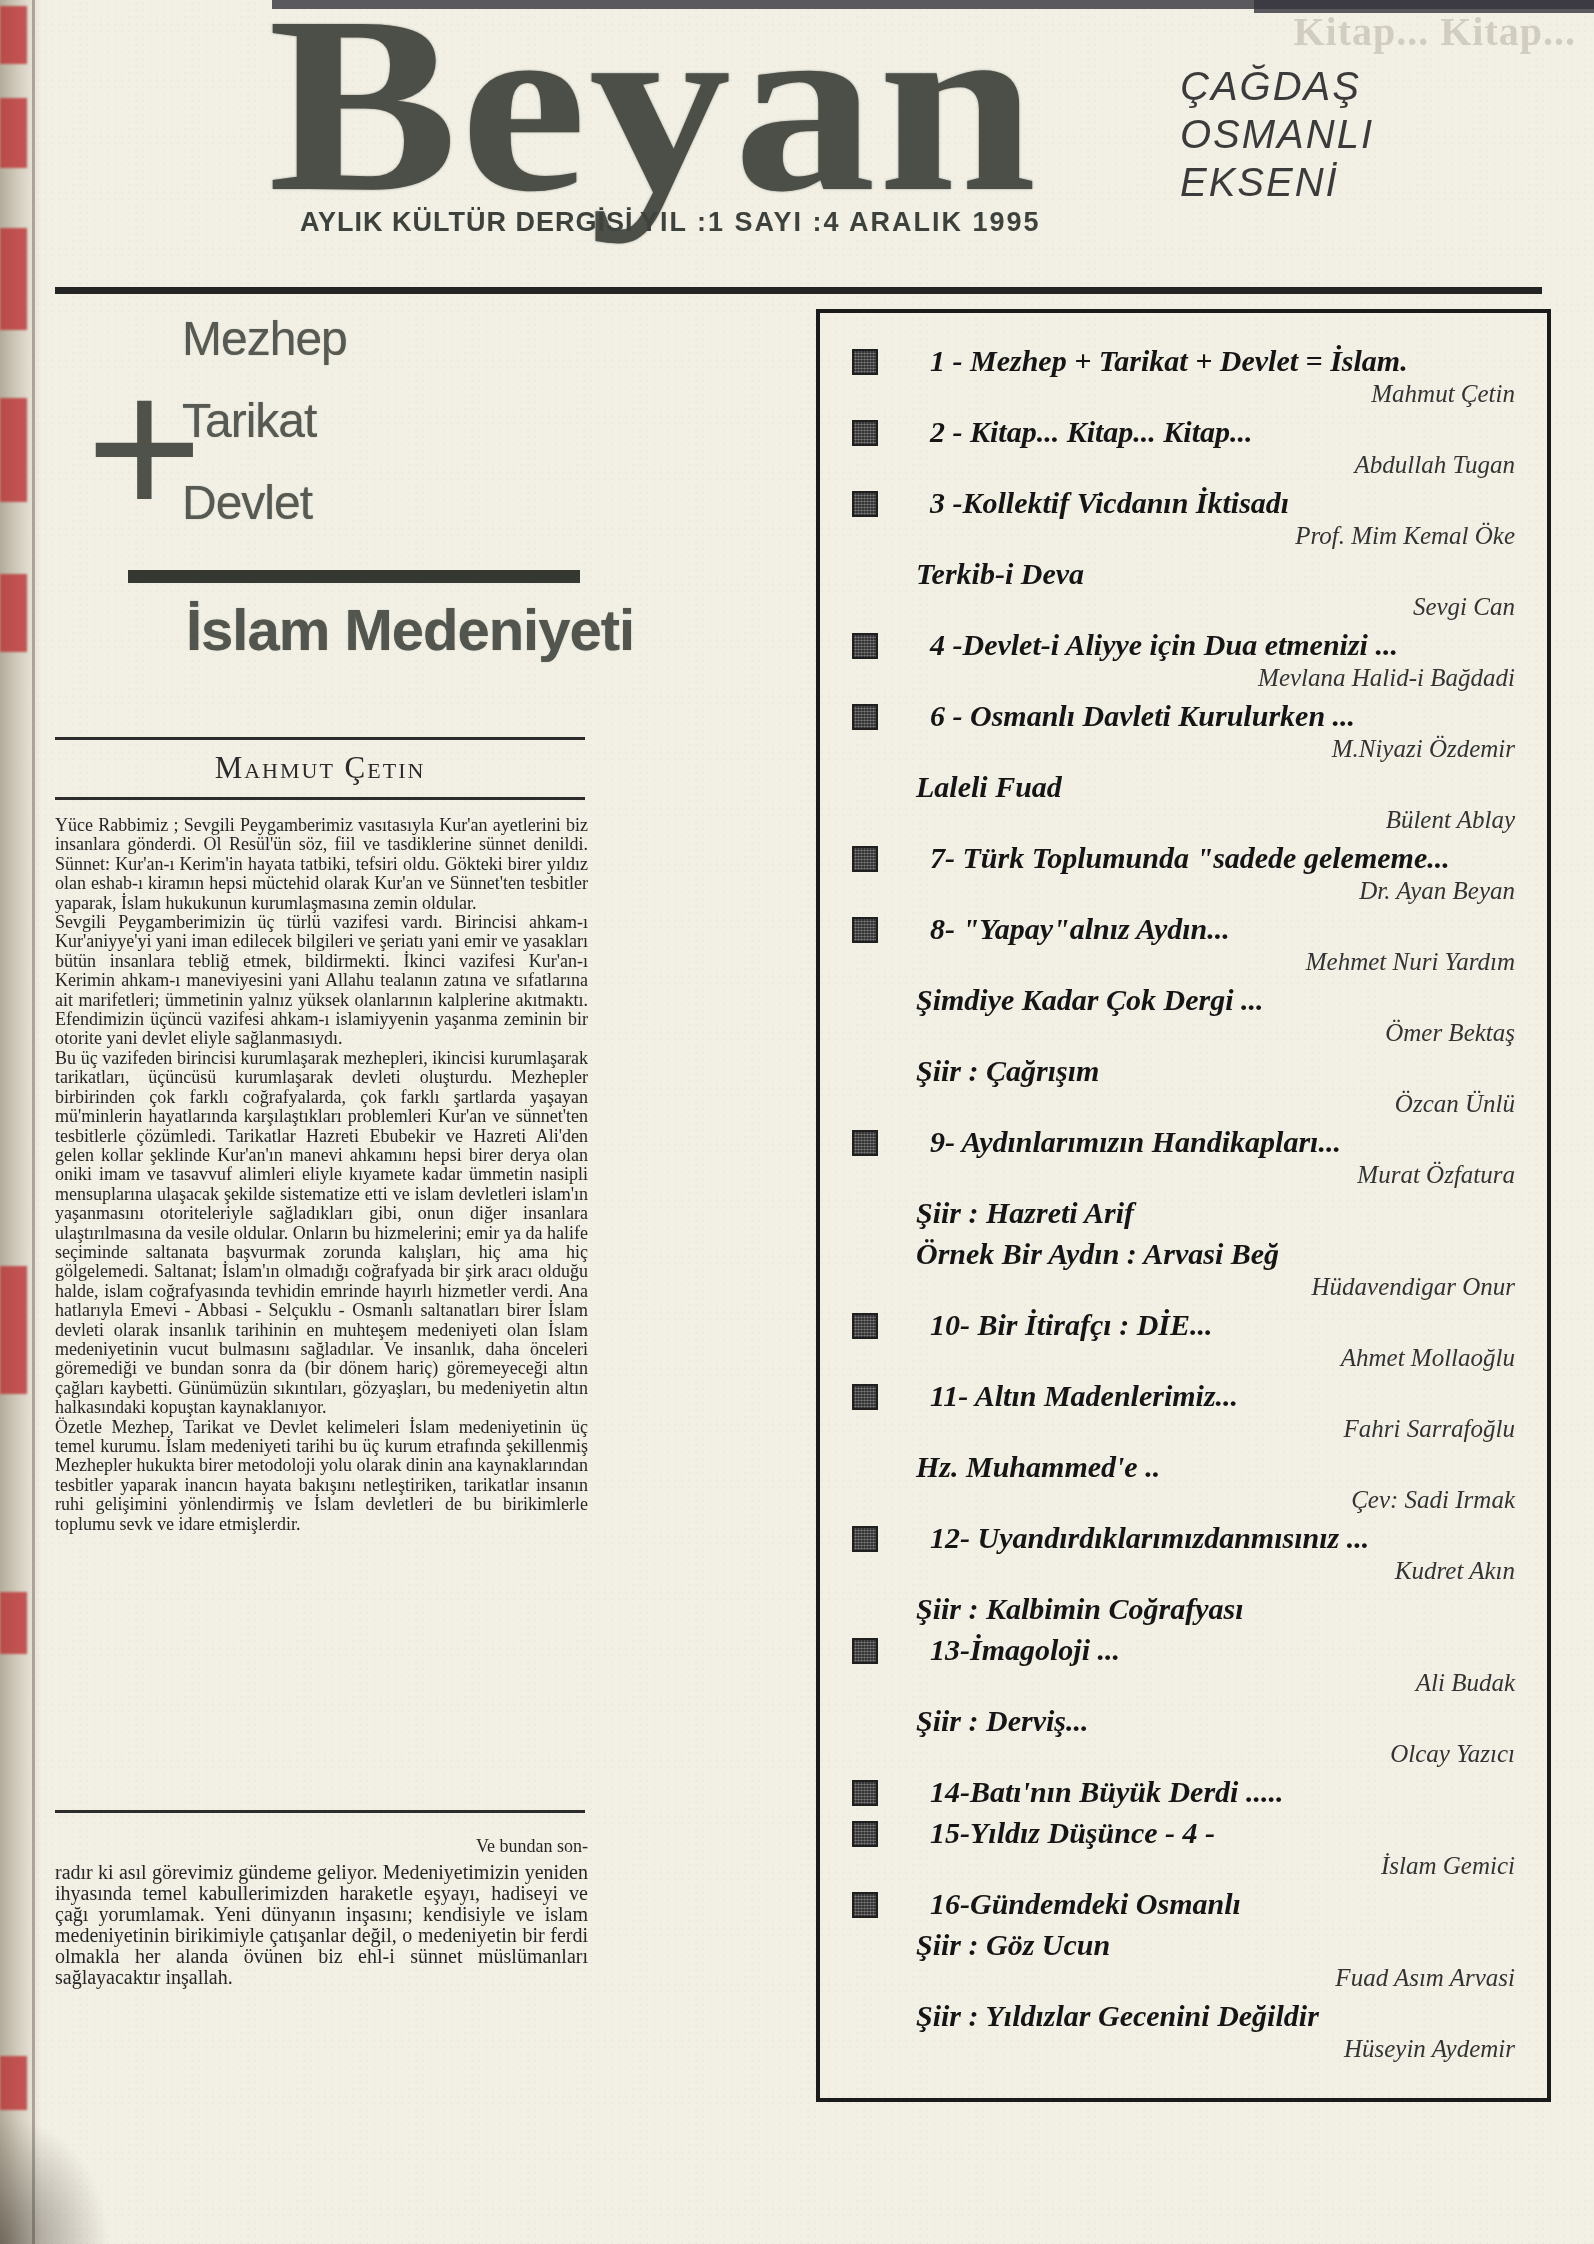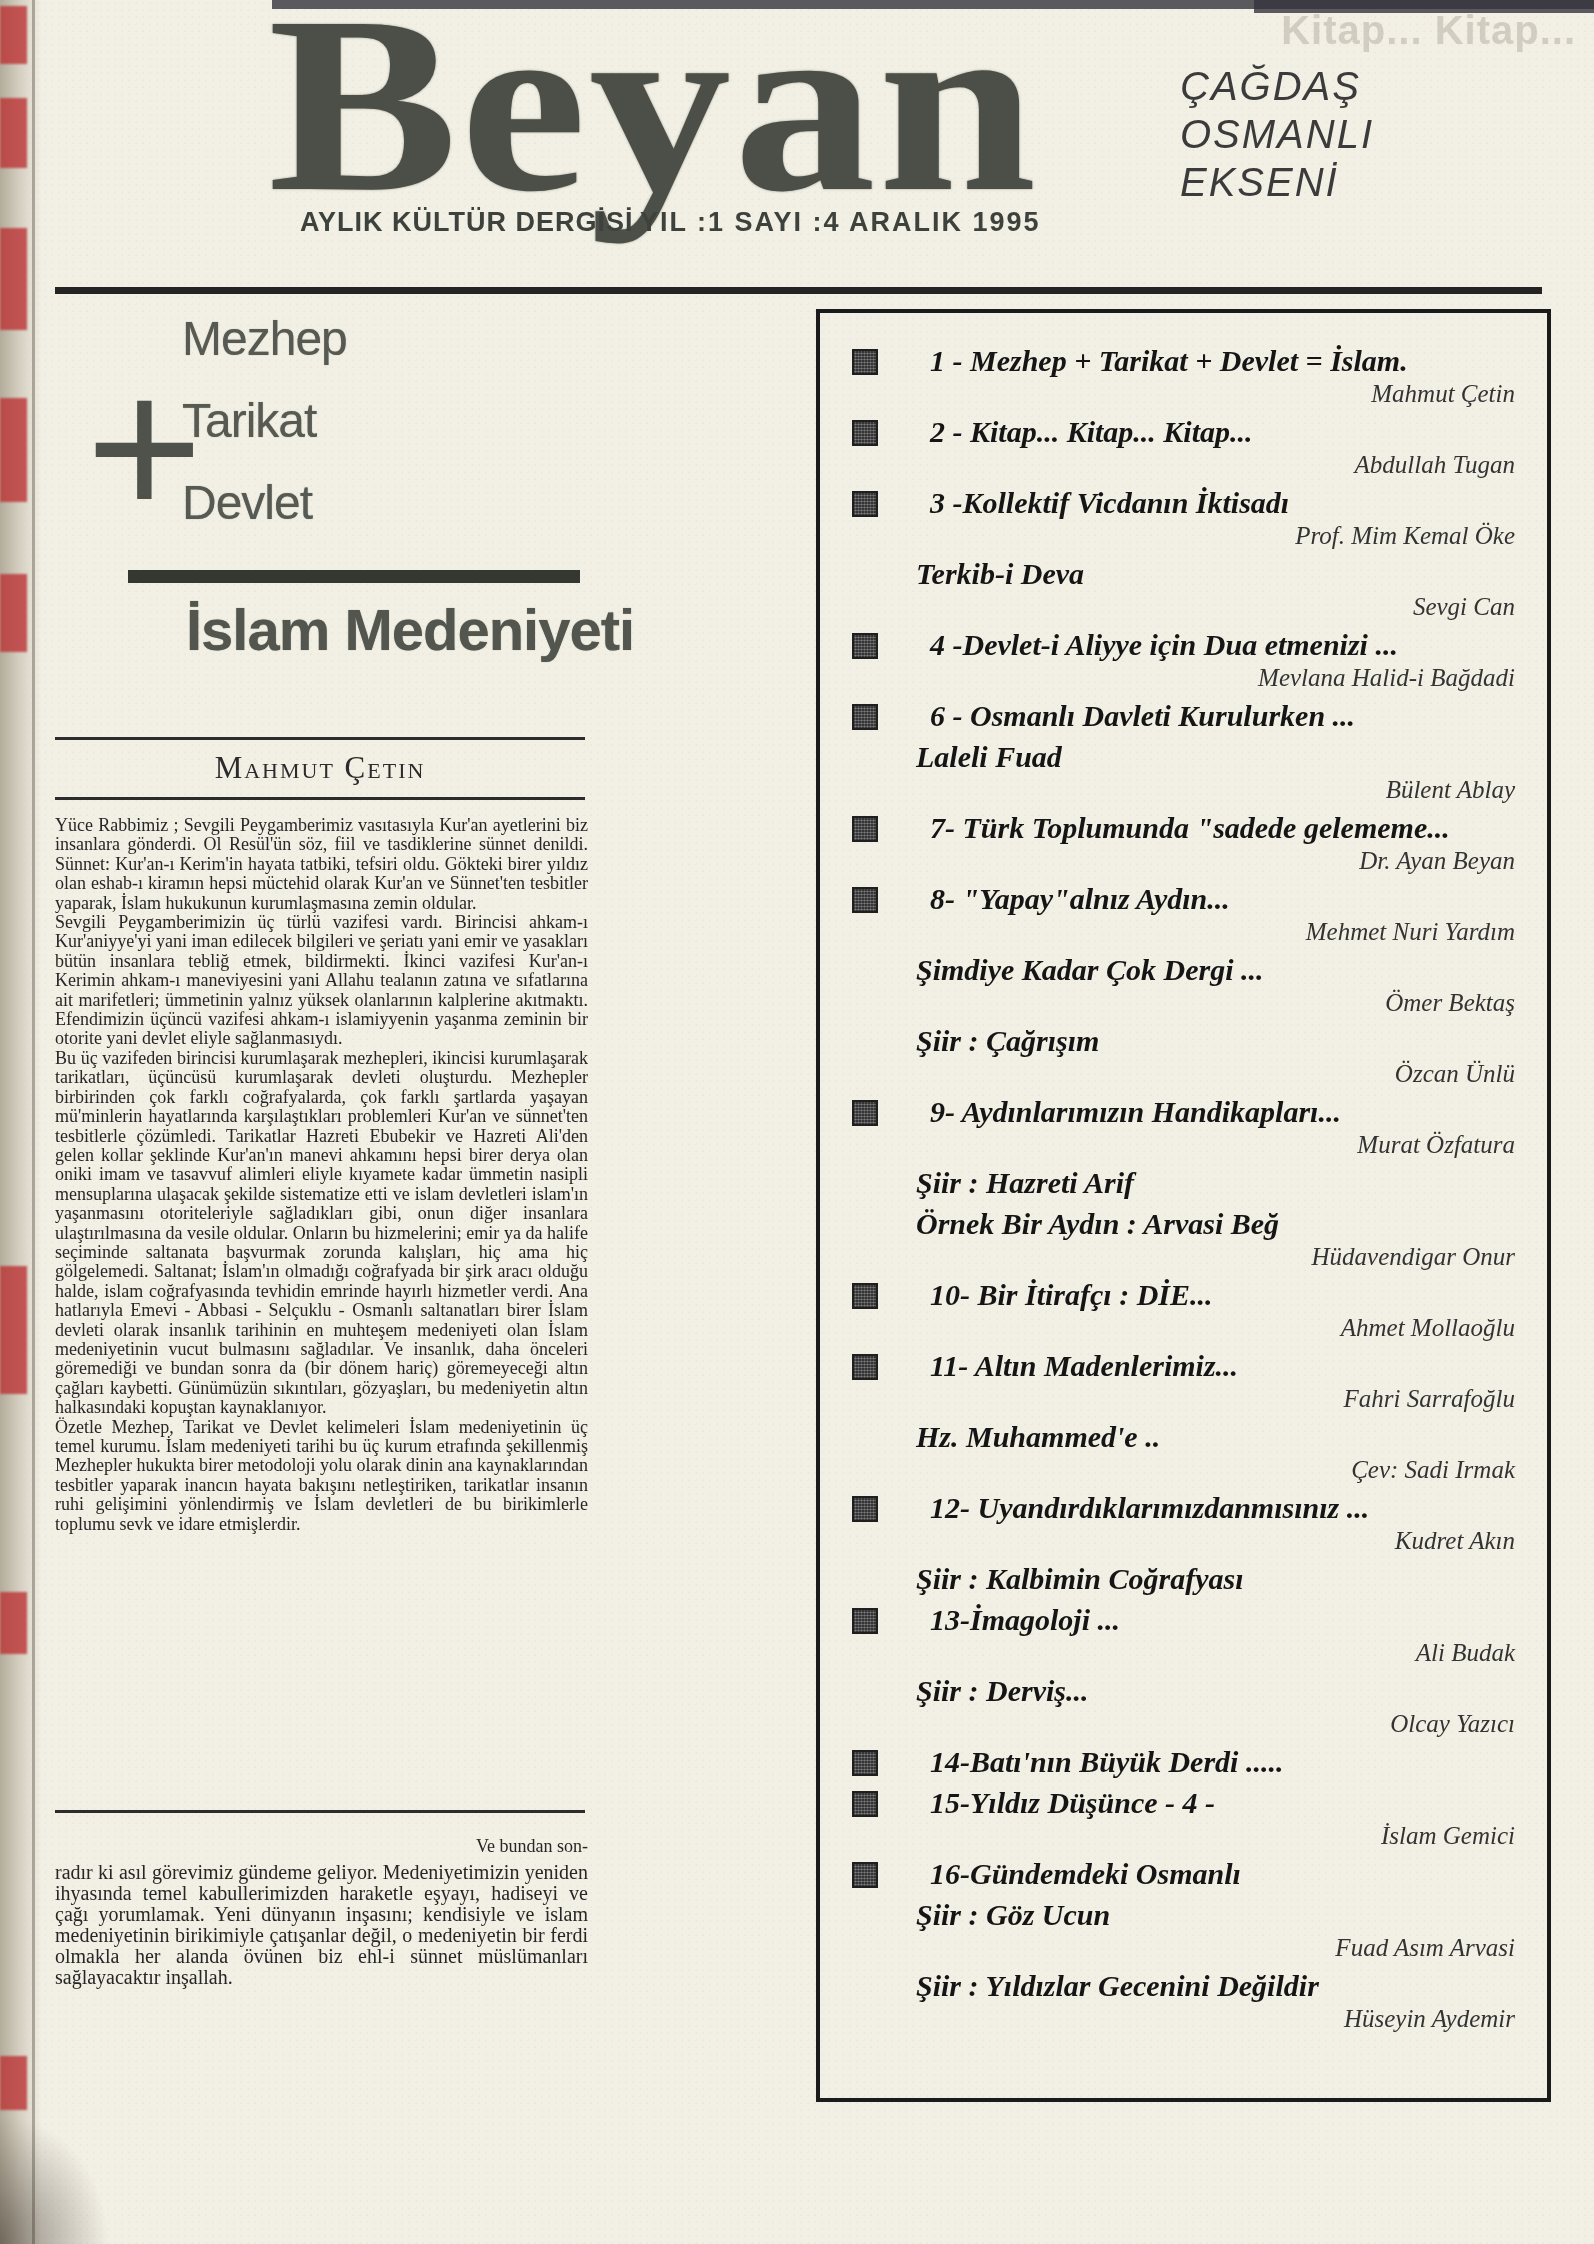--- a/index.html
+++ b/index.html
@@ -16,21 +16,21 @@
   .left-strip::after{content:"";position:absolute;left:32px;top:0;width:3px;height:100%;
     background:rgba(95,88,76,0.45);}
   .red-mark{position:absolute;left:0;width:27px;background:rgba(186,42,44,0.75);filter:blur(1px);}
   .rm1{top:6px;height:58px}.rm2{top:98px;height:70px}.rm3{top:228px;height:102px}
   .rm4{top:398px;height:104px}.rm5{top:574px;height:78px}.rm6{top:1266px;height:128px}
   .rm7{top:1592px;height:62px}.rm8{top:2056px;height:54px}
   .top-band{position:absolute;left:272px;right:0;top:0;height:9px;background:#403e46;opacity:.85}
   .top-band2{position:absolute;right:0;top:0;width:340px;height:13px;background:#35333c;opacity:.8}
   .corner-smudge{position:absolute;left:0;bottom:0;width:110px;height:130px;
     background:radial-gradient(ellipse at 0% 100%,rgba(58,48,38,0.55),transparent 70%);}
-  .ghost-text{position:absolute;right:18px;top:8px;font-family:Liberation Sans, sans-serif;
+  .ghost-text{position:absolute;right:18px;top:8px;font-family:Liberation Serif, serif;
     font-weight:700;font-size:40px;color:rgba(125,118,102,0.28);letter-spacing:1px;}
   
   .mag-title{position:absolute;left:268px;top:-22px;font-family:"Liberation Serif",serif;
     font-weight:700;font-size:252px;line-height:1;letter-spacing:2px;color:#4b4f48;
     transform:scaleX(1.13);transform-origin:left top;text-shadow:0 0 2px rgba(70,75,65,.55);}
   .sub-left{position:absolute;left:300px;top:207px;font-family:"Liberation Sans",sans-serif;
     font-weight:700;font-size:27px;letter-spacing:1px;color:#3e423d;}
   .sub-right{position:absolute;left:640px;top:207px;font-family:"Liberation Sans",sans-serif;
     font-weight:700;font-size:27px;letter-spacing:2px;color:#3e423d;text-align:right;}
   .tagline{position:absolute;left:1180px;top:62px;font-family:"Liberation Sans",sans-serif;
@@ -148,20 +148,21 @@
     <div class="toc-author">Sevgi Can</div>
   </div>
         <div class="toc-entry">
     <span class="toc-bullet"></span>
     <span class="toc-title">4 -Devlet-i Aliyye için Dua etmenizi ...</span>
     <div class="toc-author">Mevlana Halid-i Bağdadi</div>
   </div>
         <div class="toc-entry">
     <span class="toc-bullet"></span>
     <span class="toc-title">6 - Osmanlı Davleti Kurulurken ...</span>
+    <div class="toc-author">M.Niyazi Özdemir</div>
   </div>
         <div class="toc-entry no-bullet">
     
     <span class="toc-title">Laleli Fuad</span>
     <div class="toc-author">Bülent Ablay</div>
   </div>
         <div class="toc-entry">
     <span class="toc-bullet"></span>
     <span class="toc-title">7- Türk Toplumunda "sadede gelememe...</span>
     <div class="toc-author">Dr. Ayan Beyan</div>

